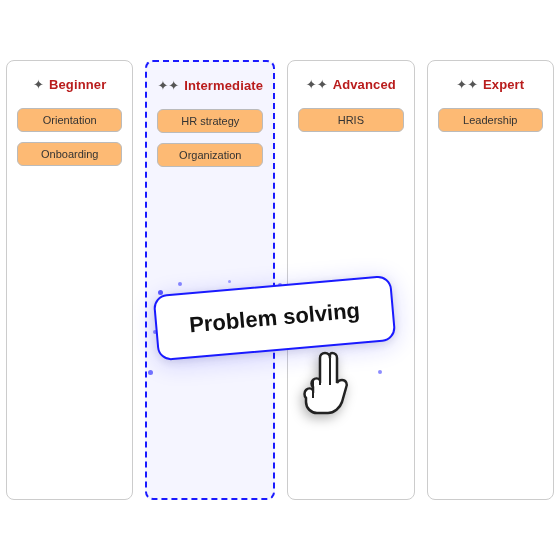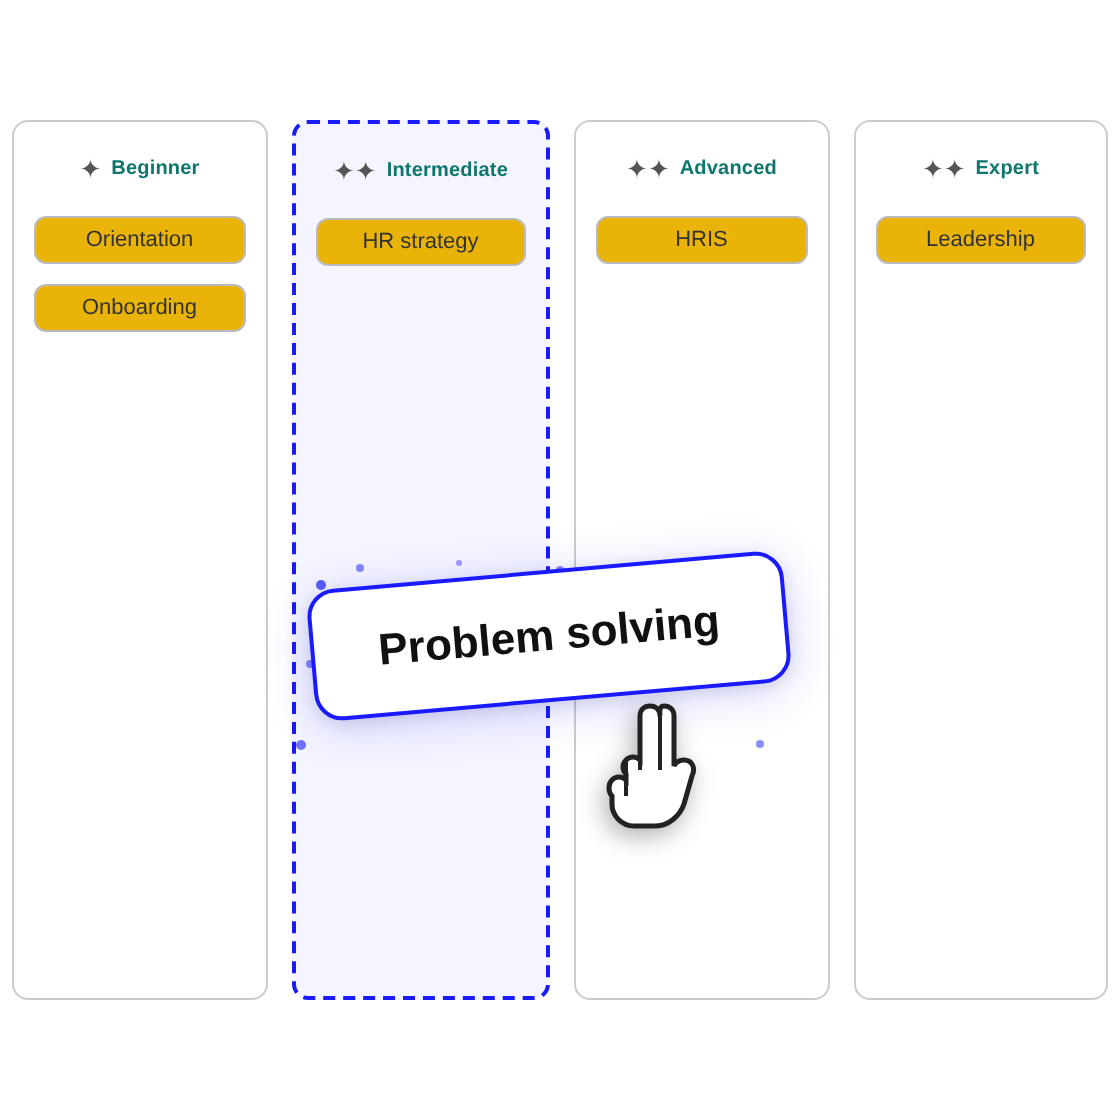--- a/index.html
+++ b/index.html
@@ -51,33 +51,33 @@
       width: 100%;
       justify-content: center;
     }
 
     .col-icon {
       font-size: 13px;
       color: #555;
     }
 
     .col-title {
-      font-size: 10px;
+      font-size: 13px;
       font-weight: 600;
-      color: #0f766e;
+      color: #b91c1c;
       letter-spacing: 0.01em;
     }
 
     .card {
       border: 1.5px solid #bbb;
       border-radius: 6px;
       padding: 5px 10px;
       font-size: 11px;
       color: #333;
-      background: #eab308;
+      background: #fdba74;
       width: 100%;
       text-align: center;
     }
 
     
     .drag-tooltip {
       position: absolute;
       left: 155px;
       top: 285px;
       z-index: 10;
@@ -133,20 +133,21 @@
       </div>
       <div class="card">Orientation</div>
       <div class="card">Onboarding</div>
     </div>
     <div class="column highlighted">
       <div class="column-header">
         <span class="col-icon">✦✦</span>
         <span class="col-title">Intermediate</span>
       </div>
       <div class="card">HR strategy</div>
+      <div class="card">Organization</div>
     </div>
     <div class="column">
       <div class="column-header">
         <span class="col-icon">✦✦</span>
         <span class="col-title">Advanced</span>
       </div>
       <div class="card">HRIS</div>
     </div>
     <div class="column">
       <div class="column-header">

